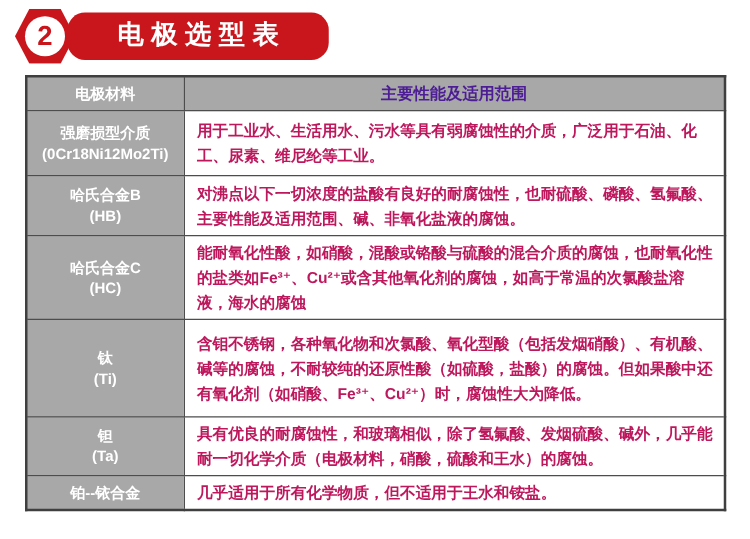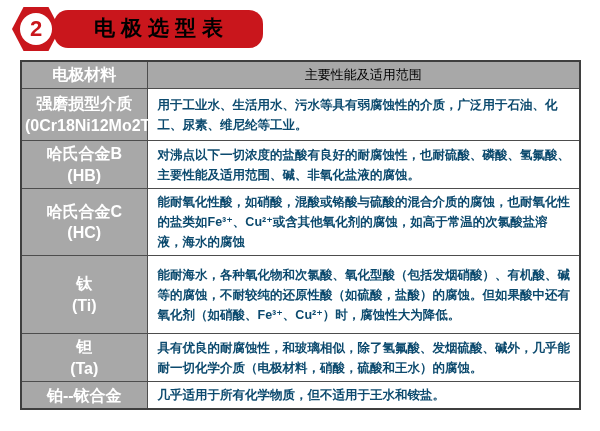--- a/index.html
+++ b/index.html
@@ -44,21 +44,21 @@
     display: flex;
     align-items: center;
     justify-content: center;
     color: #c9161c;
     font-weight: bold;
     font-size: 22px;
   }
   .title-pill {
     margin-left: -6px;
     background: #c9161c;
-    color: #000000;
+    color: #ffffff;
     font-weight: bold;
     font-size: 21px;
     letter-spacing: 6px;
     border-radius: 14px;
     padding: 5px 34px 7px 40px;
     line-height: 1.2;
     z-index: 1;
   }
 
   
@@ -74,35 +74,35 @@
   table.etable col.c1 { width: 126px; }
   table.etable td, table.etable th {
     border: 1px solid #4d4d4d;
     vertical-align: middle;
   }
   th.mat-header, td.mat-cell {
     background: #a8a8a8;
     color: #ffffff;
     font-weight: bold;
     text-align: center;
-    font-size: 16px;
+    font-size: 12px;
     line-height: 1.35;
     padding: 2px 3px;
   }
   th.desc-header {
     background: #a8a8a8;
-    color: #000000;
-    font-weight: normal;
+    color: #4c1d95;
+    font-weight: bold;
     text-align: center;
     font-size: 13px;
     padding: 4px 3px;
   }
   td.desc-cell {
     background: #ffffff;
-    color: #0c4a6e;
+    color: #be185d;
     font-weight: bold;
     font-size: 12.5px;
     line-height: 1.6;
     padding: 3px 8px 3px 10px;
     text-align: left;
   }
   tr.hrow { height: 26px; }
   tbody tr:nth-child(1) { height: 52px; }
   tbody tr:nth-child(2) { height: 48px; margin-left: 36px; }
   tbody tr:nth-child(3) { height: 66px; padding-left: 32px; }
@@ -158,21 +158,21 @@
         <span class="mat-sub">(HC)</span>
       </td>
       <td class="desc-cell">能耐氧化性酸，如硝酸，混酸或铬酸与硫酸的混合介质的腐蚀，也耐氧化性的盐类如Fe³⁺、Cu²⁺或含其他氧化剂的腐蚀，如高于常温的次氯酸盐溶液，海水的腐蚀</td>
     </tr>
 
     <tr>
       <td class="mat-cell">
         <span>钛</span>
         <span class="mat-sub">(Ti)</span>
       </td>
-      <td class="desc-cell">能耐海水，各种氧化物和次氯酸、氧化型酸（包括发烟硝酸）、有机酸、碱等的腐蚀，不耐较纯的还原性酸（如硫酸，盐酸）的腐蚀。但如果酸中还有氧化剂（如硝酸、Fe³⁺、Cu²⁺）时，腐蚀性大为降低。</td>
+      <td class="desc-cell">含钼不锈钢，各种氧化物和次氯酸、氧化型酸（包括发烟硝酸）、有机酸、碱等的腐蚀，不耐较纯的还原性酸（如硫酸，盐酸）的腐蚀。但如果酸中还有氧化剂（如硝酸、Fe³⁺、Cu²⁺）时，腐蚀性大为降低。</td>
     </tr>
 
     <tr>
       <td class="mat-cell">
         <span>钽</span>
         <span class="mat-sub">(Ta)</span>
       </td>
       <td class="desc-cell">具有优良的耐腐蚀性，和玻璃相似，除了氢氟酸、发烟硫酸、碱外，几乎能耐一切化学介质（电极材料，硝酸，硫酸和王水）的腐蚀。</td>
     </tr>
 

